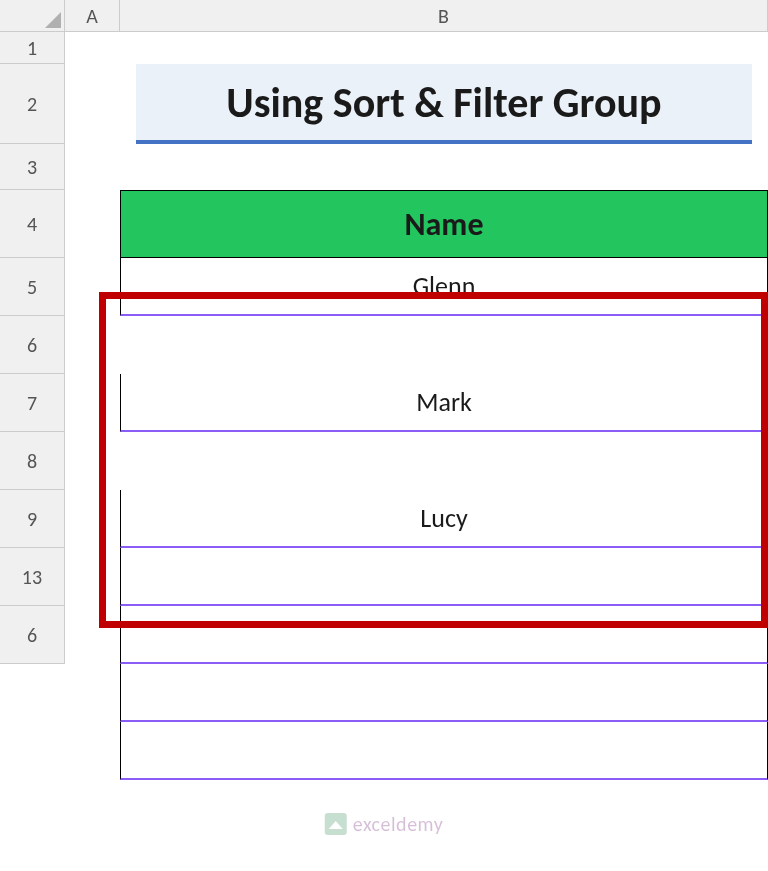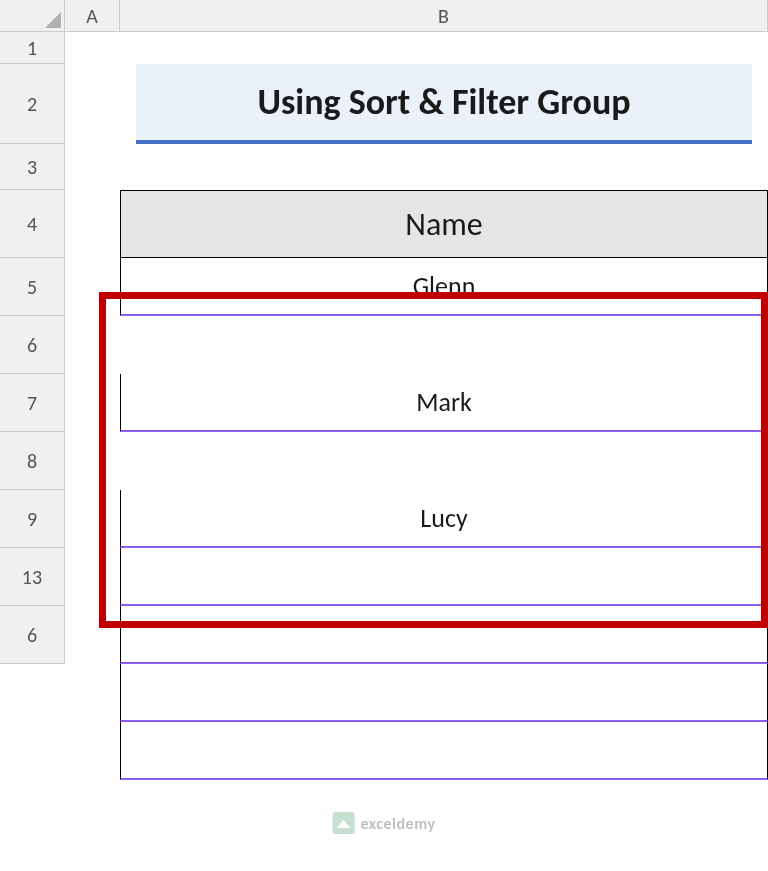--- a/index.html
+++ b/index.html
@@ -110,36 +110,36 @@
       width: 648px;
     }
     .title-cell {
       top: 32px;
       height: 80px;
       background: #eaf1f8;
       border-bottom: 4px solid #4472C4;
       display: flex;
       align-items: center;
       justify-content: center;
-      font-size: 36px;
+      font-size: 42px;
       font-weight: bold;
       color: #1a1a1a;
       margin: 0 16px;
       width: 616px;
     }
     .table-header {
       top: 158px;
       height: 68px;
-      background: #e5e5e5;
+      background: #22c55e;
       border: 1px solid #000000;
       display: flex;
       align-items: center;
       justify-content: center;
       font-size: 32px;
-      font-weight: normal;
+      font-weight: bold;
       color: #1a1a1a;
     }
     .data-cell {
       height: 58px;
       border-left: 1px solid #000000;
       border-right: 1px solid #000000;
       border-bottom: 2px solid #8b5cf6;
       display: flex;
       align-items: center;
       justify-content: center;
@@ -181,23 +181,23 @@
       position: absolute;
       left: 4px;
       top: 8px;
       width: 0;
       height: 0;
       border-left: 7px solid transparent;
       border-right: 7px solid transparent;
       border-bottom: 8px solid #ffffff;
     }
     .watermark-text {
-      font-size: 16px;
-      color: #0f172a;
-      font-weight: 700;
+      font-size: 20px;
+      color: #701a75;
+      font-weight: 400;
       letter-spacing: 0.5px;
     }
   </style>
 </head>
 <body>
 
 <div class="sheet-container">
 
   <div class="corner-cell">
     <div class="corner-triangle"></div>

